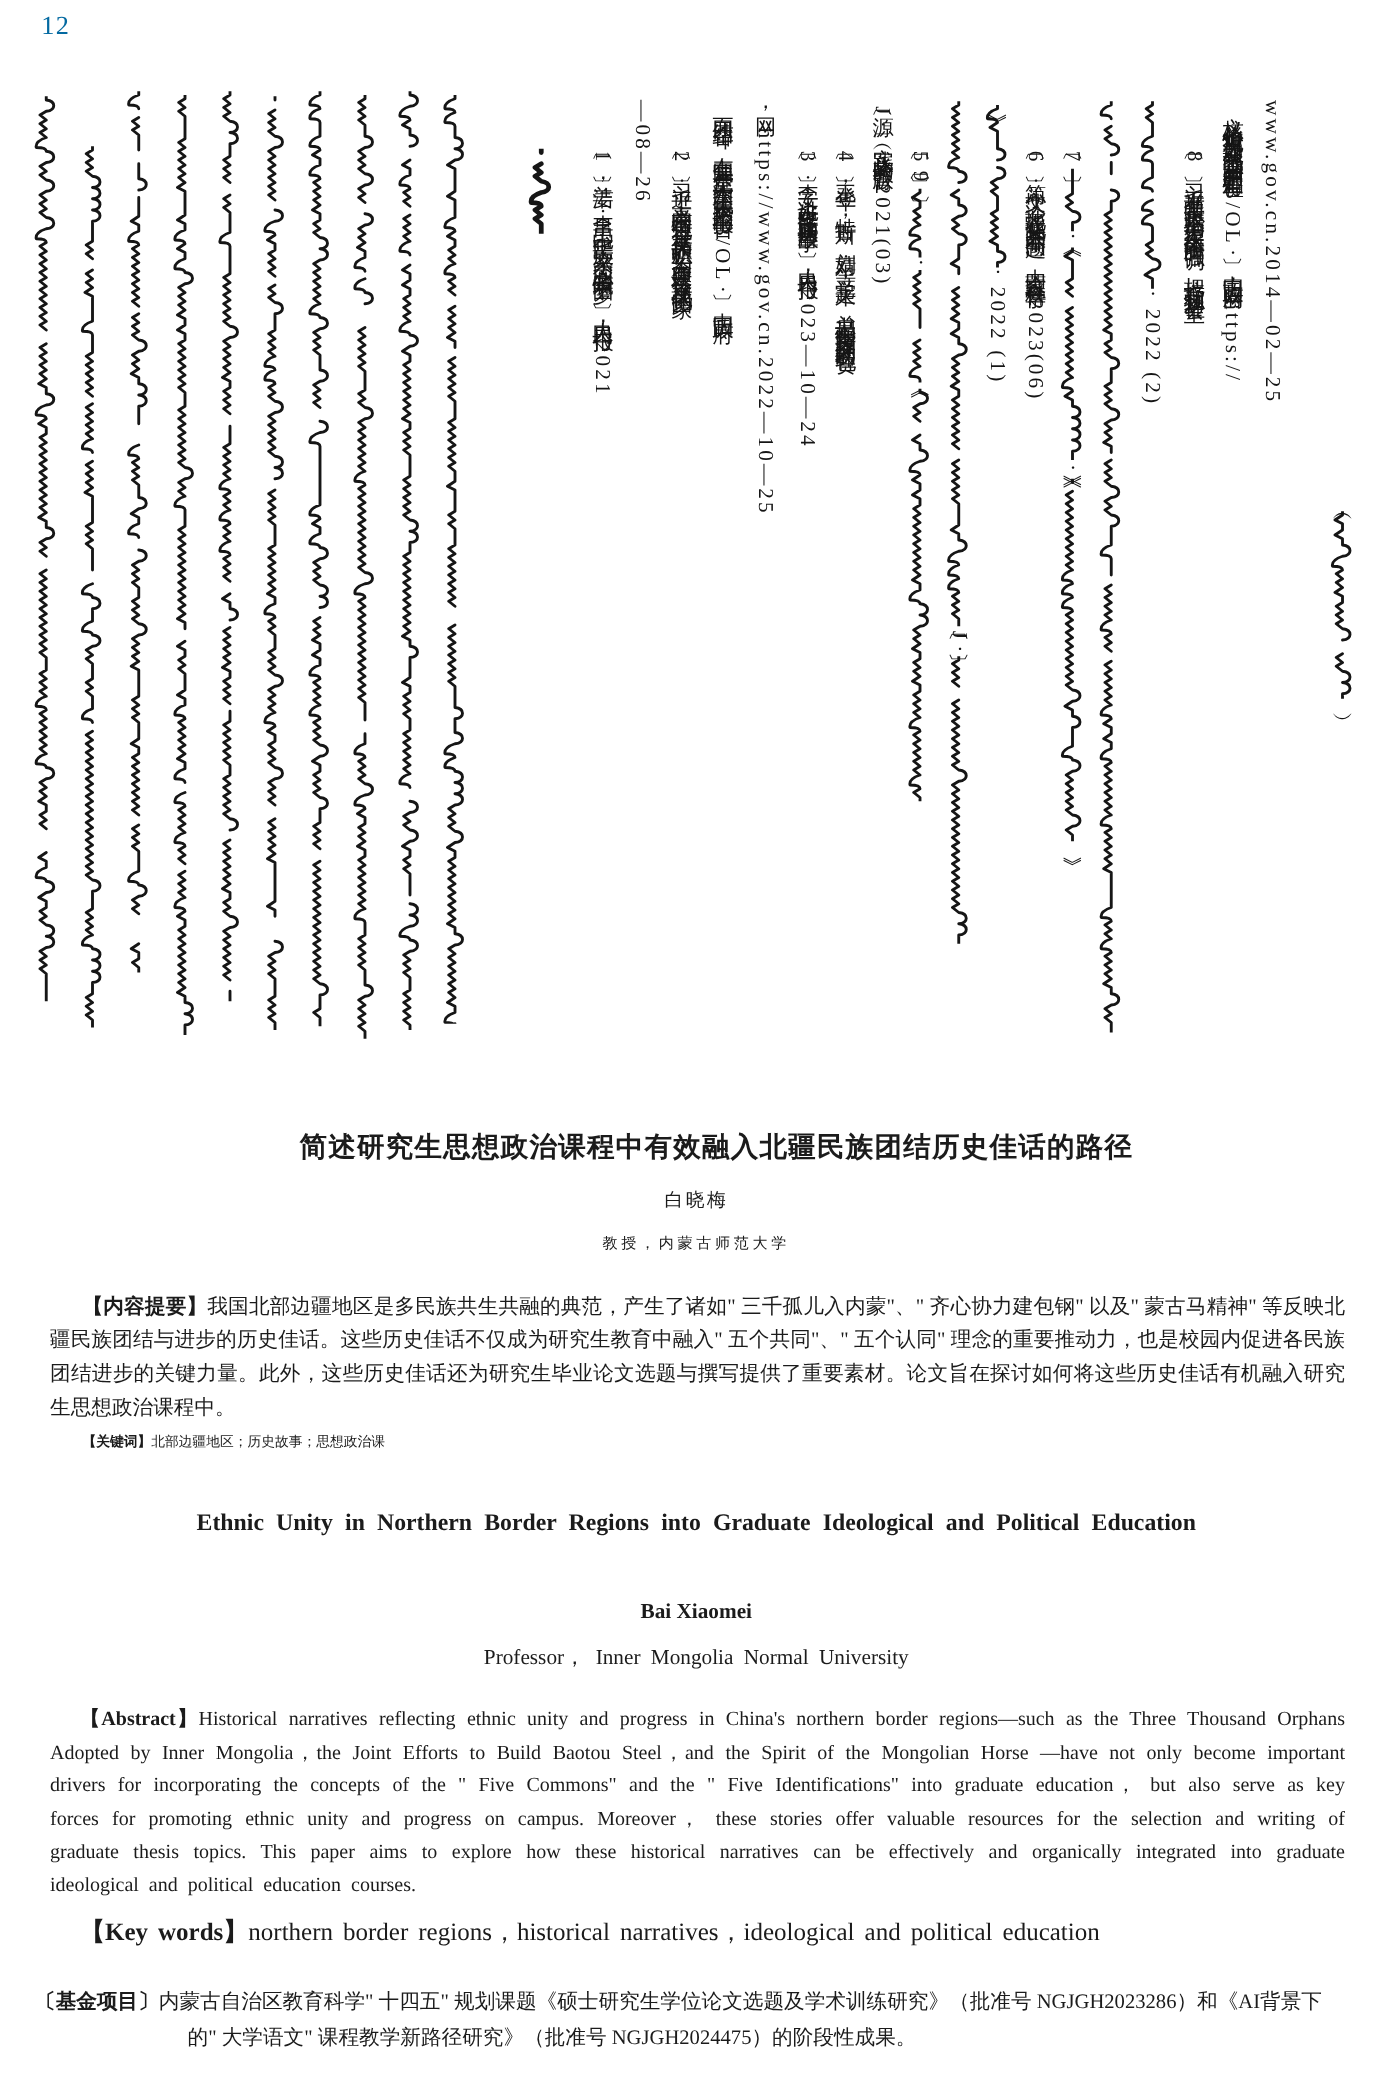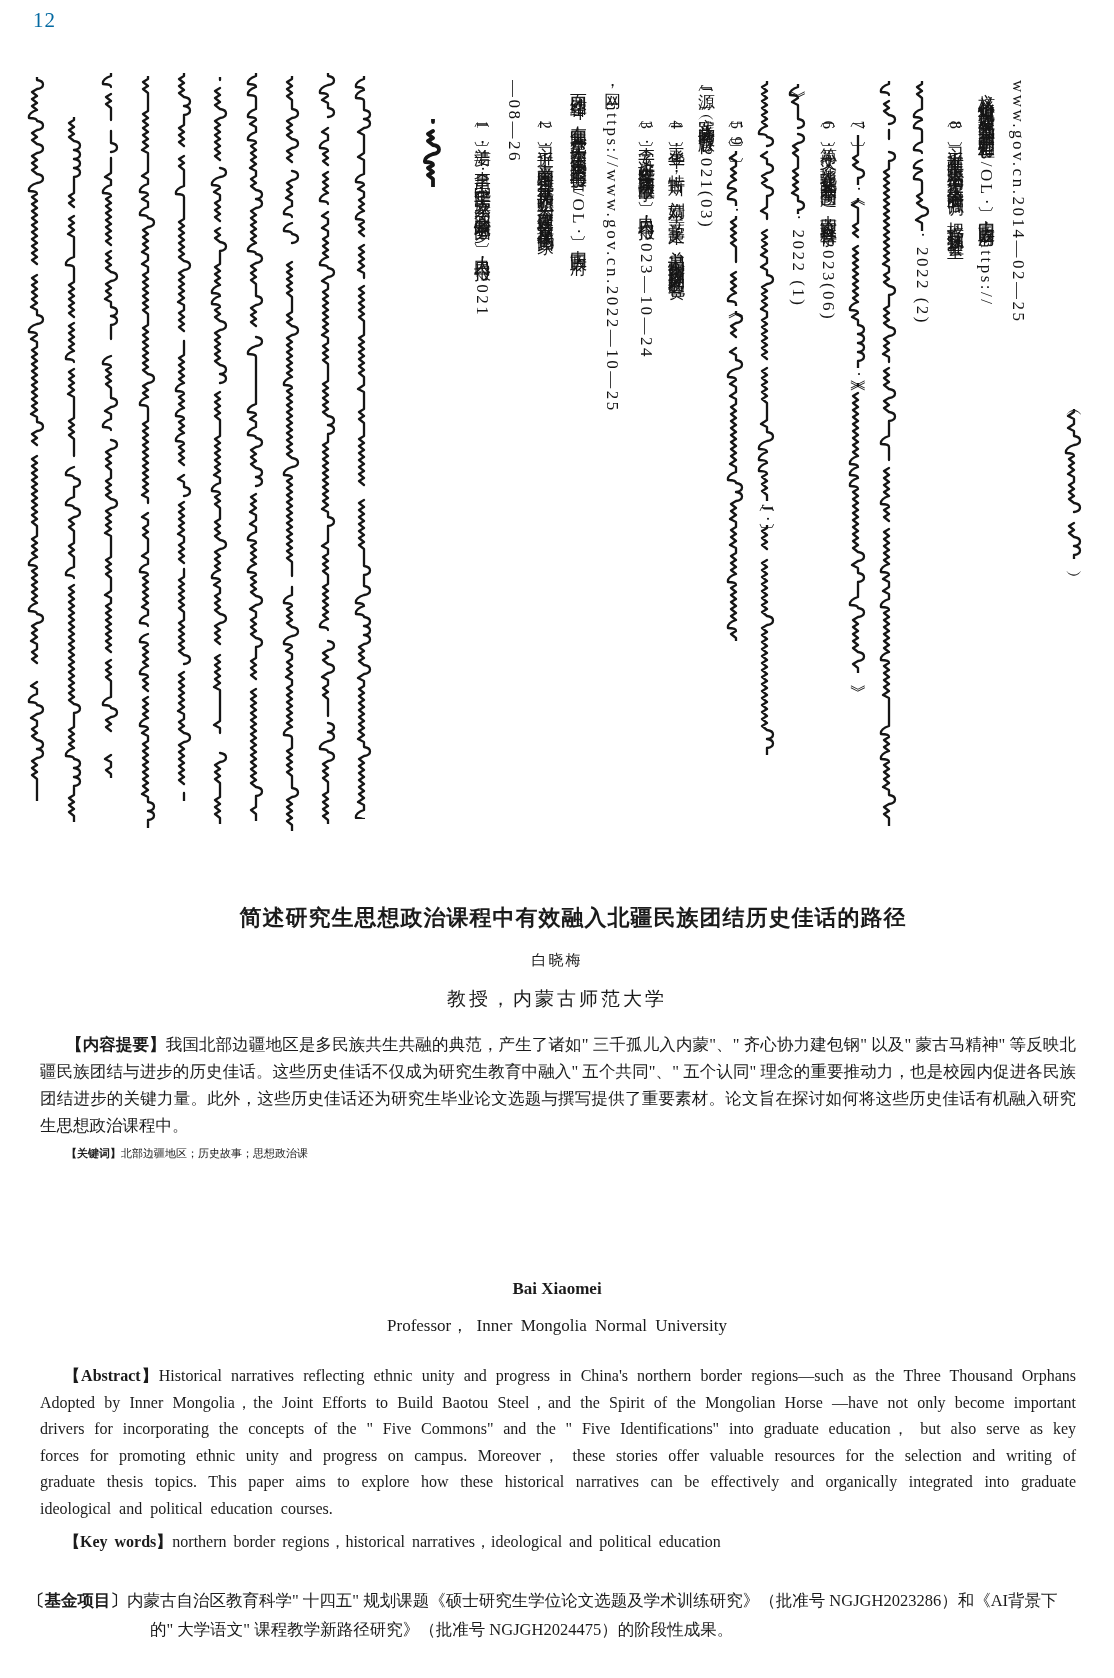--- a/index.html
+++ b/index.html
@@ -22,29 +22,29 @@
     color:#151515;white-space:nowrap;
   }
   .vcol span{display:inline;}
   .vcol svg{display:inline-block;margin:1px 0;}
   .vbold{font-weight:bold;}
   
   .hblock{position:absolute;left:40px;width:1036px;}
   .centered{text-align:center;left:0;width:100%;}
   .cn-title{top:903px;font-size:22px;font-weight:bold;letter-spacing:1px;padding-left:16px;}
   .cn-author{top:951px;font-size:15px;letter-spacing:2px;}
-  .cn-affil{top:986px;font-size:19px;letter-spacing:3px;}
+  .cn-affil{top:986px;font-size:12px;letter-spacing:3px;}
   .cn-abstract{top:1031px;font-size:16.5px;line-height:27px;text-align:justify;text-indent:26px;}
   .cn-keywords{top:1146px;font-size:11px;text-indent:26px;}
   .label-b{font-weight:bold;}
   .en-title{top:1201px;font-size:19px;font-weight:bold;line-height:35px;word-spacing:5px;}
   .en-author{top:1279px;font-size:17px;font-weight:bold;}
   .en-affil{top:1314px;font-size:17px;word-spacing:4px;}
   .en-abstract{top:1363px;font-size:16px;line-height:26.5px;text-align:justify;text-indent:24px;word-spacing:4px;}
-  .en-keywords{top:1532px;font-size:16px;text-indent:24px;word-spacing:3px;}
+  .en-keywords{top:1532px;font-size:20px;text-indent:24px;word-spacing:3px;}
   .funding{
     top:1586px;left:28px;width:1052px;box-sizing:border-box;
     font-size:16.5px;line-height:29px;
     padding-left:122px;text-indent:-122px;
   }
 </style>
 </head>
 <body>
 
 <div class="page-number">12</div>
@@ -130,20 +130,21 @@
 
 <div class="hblock centered cn-title">简述研究生思想政治课程中有效融入北疆民族团结历史佳话的路径</div>
 <div class="hblock centered cn-author">白晓梅</div>
 <div class="hblock centered cn-affil">教授，内蒙古师范大学</div>
 
 <div class="hblock cn-abstract"><span class="label-b">【内容提要】</span><span>我国北部边疆地区是多民族共生共融的典范，产生了诸如" 三千孤儿入内蒙"、" 齐心协力建包钢" 以及" 蒙古马精神" 等反映北疆民族团结与进步的历史佳话。这些历史佳话不仅成为研究生教育中融入" 五个共同"、" 五个认同" 理念的重要推动力，也是校园内促进各民族团结进步的关键力量。此外，这些历史佳话还为研究生毕业论文选题与撰写提供了重要素材。论文旨在探讨如何将这些历史佳话有机融入研究生思想政治课程中。</span></div>
 
 <div class="hblock cn-keywords"><span class="label-b">【关键词】</span><span>北部边疆地区；历史故事；思想政治课</span></div>
 
 <div class="hblock centered en-title">
+  <div>Ethnic Unity in Northern Border Regions into Graduate Ideological and Political Education</div>
 </div>
 <div class="hblock centered en-author">Bai Xiaomei</div>
 <div class="hblock centered en-affil">Professor， Inner Mongolia Normal University</div>
 
 <div class="hblock en-abstract"><span class="label-b">【Abstract】</span><span>Historical narratives reflecting ethnic unity and progress in China's northern border regions—such as the Three Thousand Orphans Adopted by Inner Mongolia，the Joint Efforts to Build Baotou Steel，and the Spirit of the Mongolian Horse —have not only become important drivers for incorporating the concepts of the " Five Commons" and the " Five Identifications" into graduate education， but also serve as key forces for promoting ethnic unity and progress on campus. Moreover， these stories offer valuable resources for the selection and writing of graduate thesis topics. This paper aims to explore how these historical narratives can be effectively and organically integrated into graduate ideological and political education courses.</span></div>
 
 <div class="hblock en-keywords"><span class="label-b">【Key words】</span><span>northern border regions，historical narratives，ideological and political education</span></div>
 
 <div class="hblock funding"><span class="label-b">〔基金项目〕</span><span>内蒙古自治区教育科学" 十四五" 规划课题《硕士研究生学位论文选题及学术训练研究》（批准号 NGJGH2023286）和《AI背景下的" 大学语文" 课程教学新路径研究》（批准号 NGJGH2024475）的阶段性成果。</span></div>
 

